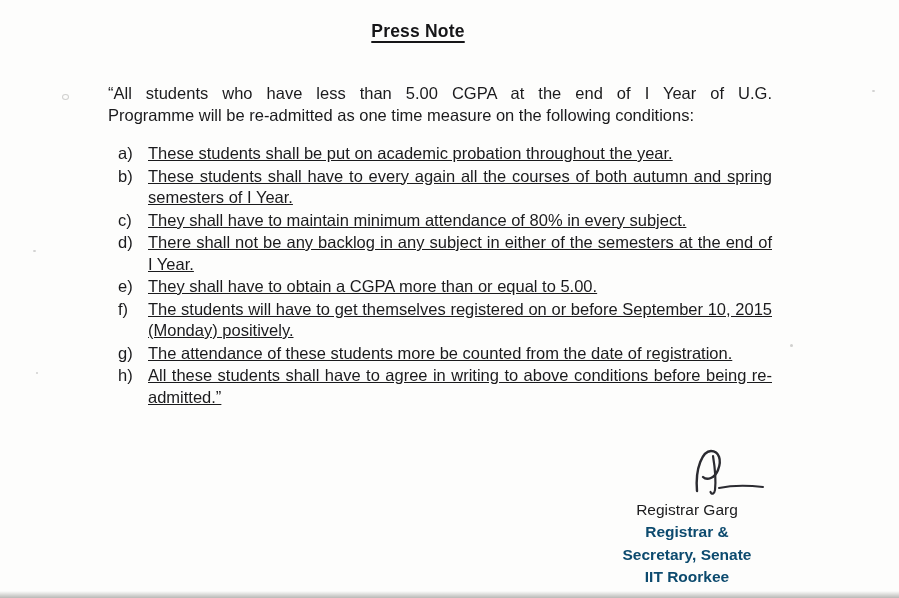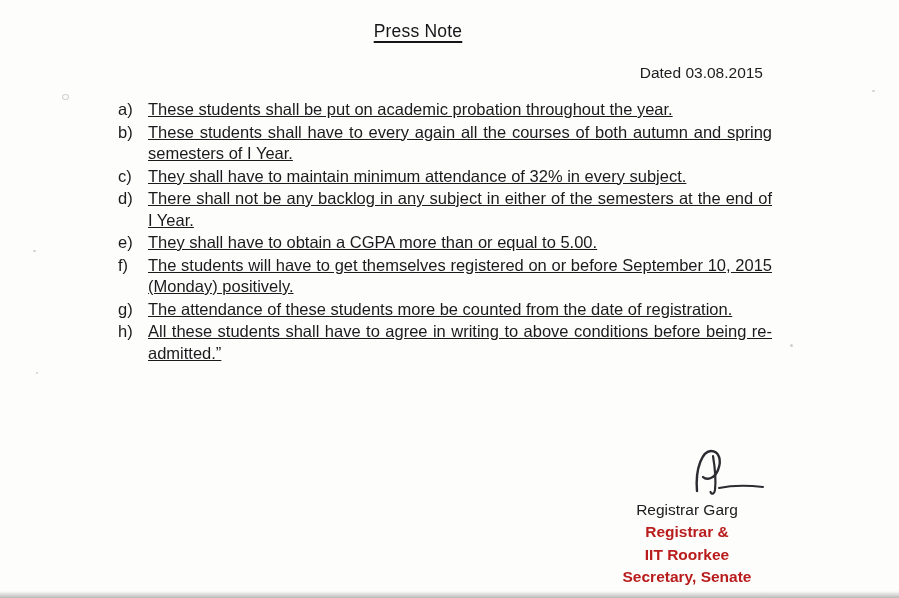--- a/index.html
+++ b/index.html
@@ -22,21 +22,21 @@
   }
   
   .title-row {
     width: 836px;
     text-align: center;
     padding-top: 21px;
   }
   .title {
     display: inline-block;
     font-size: 17.5px;
-    font-weight: normal;
+    font-weight: bold;
     letter-spacing: 0.2px;
     text-decoration: underline;
     text-underline-offset: 4px;
     text-decoration-thickness: 1.5px;
     color: #161618;
   }
   .date-row {
     margin-top: 22px;
     padding-right: 136px;
     text-align: right;
@@ -91,21 +91,21 @@
   }
   .sig .name {
     font-size: 15.5px;
     line-height: 22px;
     color: #1c1c1e;
   }
   .sig .role {
     font-size: 15.5px;
     font-weight: bold;
     line-height: 22.5px;
-    color: #b91c1c;
+    color: #0c4a6e;
     text-align: center;
   }
   
   .artifact {
     position: absolute;
     border-radius: 50%;
     background: #9a9a96;
     opacity: 0.45;
   }
   .artifact.ring {
@@ -123,35 +123,38 @@
 </style>
 </head>
 <body>
 
 <div class="page">
 
   <div class="title-row">
     <span class="title">Press Note</span>
   </div>
 
-  <div class="date-row">Dated 03.08.2015</div>
 
+  <p class="intro">
+    <span class="line1">“All students who have less than 5.00 CGPA at the end of I Year of U.G.</span>
+    <span class="line2">Programme will be re-admitted as one time measure on the following conditions:</span>
+  </p>
 
   <div class="conditions">
     <div class="cond">
       <span class="lbl">a)</span>
       <span class="txt">These students shall be put on academic probation throughout the year.</span>
     </div>
     <div class="cond">
       <span class="lbl">b)</span>
       <span class="txt">These students shall have to every again all the courses of both autumn and spring semesters of I Year.</span>
     </div>
     <div class="cond">
       <span class="lbl">c)</span>
-      <span class="txt">They shall have to maintain minimum attendance of 32% in every subject.</span>
+      <span class="txt">They shall have to maintain minimum attendance of 80% in every subject.</span>
     </div>
     <div class="cond">
       <span class="lbl">d)</span>
       <span class="txt">There shall not be any backlog in any subject in either of the semesters at the end of I Year.</span>
     </div>
     <div class="cond">
       <span class="lbl">e)</span>
       <span class="txt">They shall have to obtain a CGPA more than or equal to 5.00.</span>
     </div>
     <div class="cond">
@@ -169,22 +172,22 @@
   </div>
 
   <div class="sig">
     <svg width="78" height="50" viewBox="0 0 78 50" aria-hidden="true">
       <path d="M6 44 C4 20 12 4 20 4 C28 4 31 13 27 23 C24 31 16 34 12 30" fill="none" stroke="#2b2b31" stroke-width="2.4" stroke-linecap="round"></path>
       <path d="M22 9 C24 21 25 34 24 43 C23.5 47 20.5 48 19.5 45" fill="none" stroke="#2b2b31" stroke-width="2.2" stroke-linecap="round"></path>
       <path d="M28 41 C40 38.5 54 38 72 40" fill="none" stroke="#2b2b31" stroke-width="2" stroke-linecap="round"></path>
     </svg>
     <div class="name">Registrar Garg</div>
     <div class="role">Registrar &amp;</div>
+    <div class="role">Secretary, Senate</div>
     <div class="role">IIT Roorkee</div>
-    <div class="role">Secretary, Senate</div>
   </div>
 
   <div class="artifact ring" style="left:62px; top:94px; width:5px; height:4px;"></div>
   <div class="artifact" style="left:33px; top:250px; width:3px; height:2px;"></div>
   <div class="artifact" style="left:790px; top:344px; width:3px; height:3px;"></div>
   <div class="artifact" style="left:872px; top:90px; width:3px; height:2px;"></div>
   <div class="artifact" style="left:36px; top:372px; width:2px; height:2px;"></div>
   <div class="scan-edge-bottom"></div>
 
 </div>

